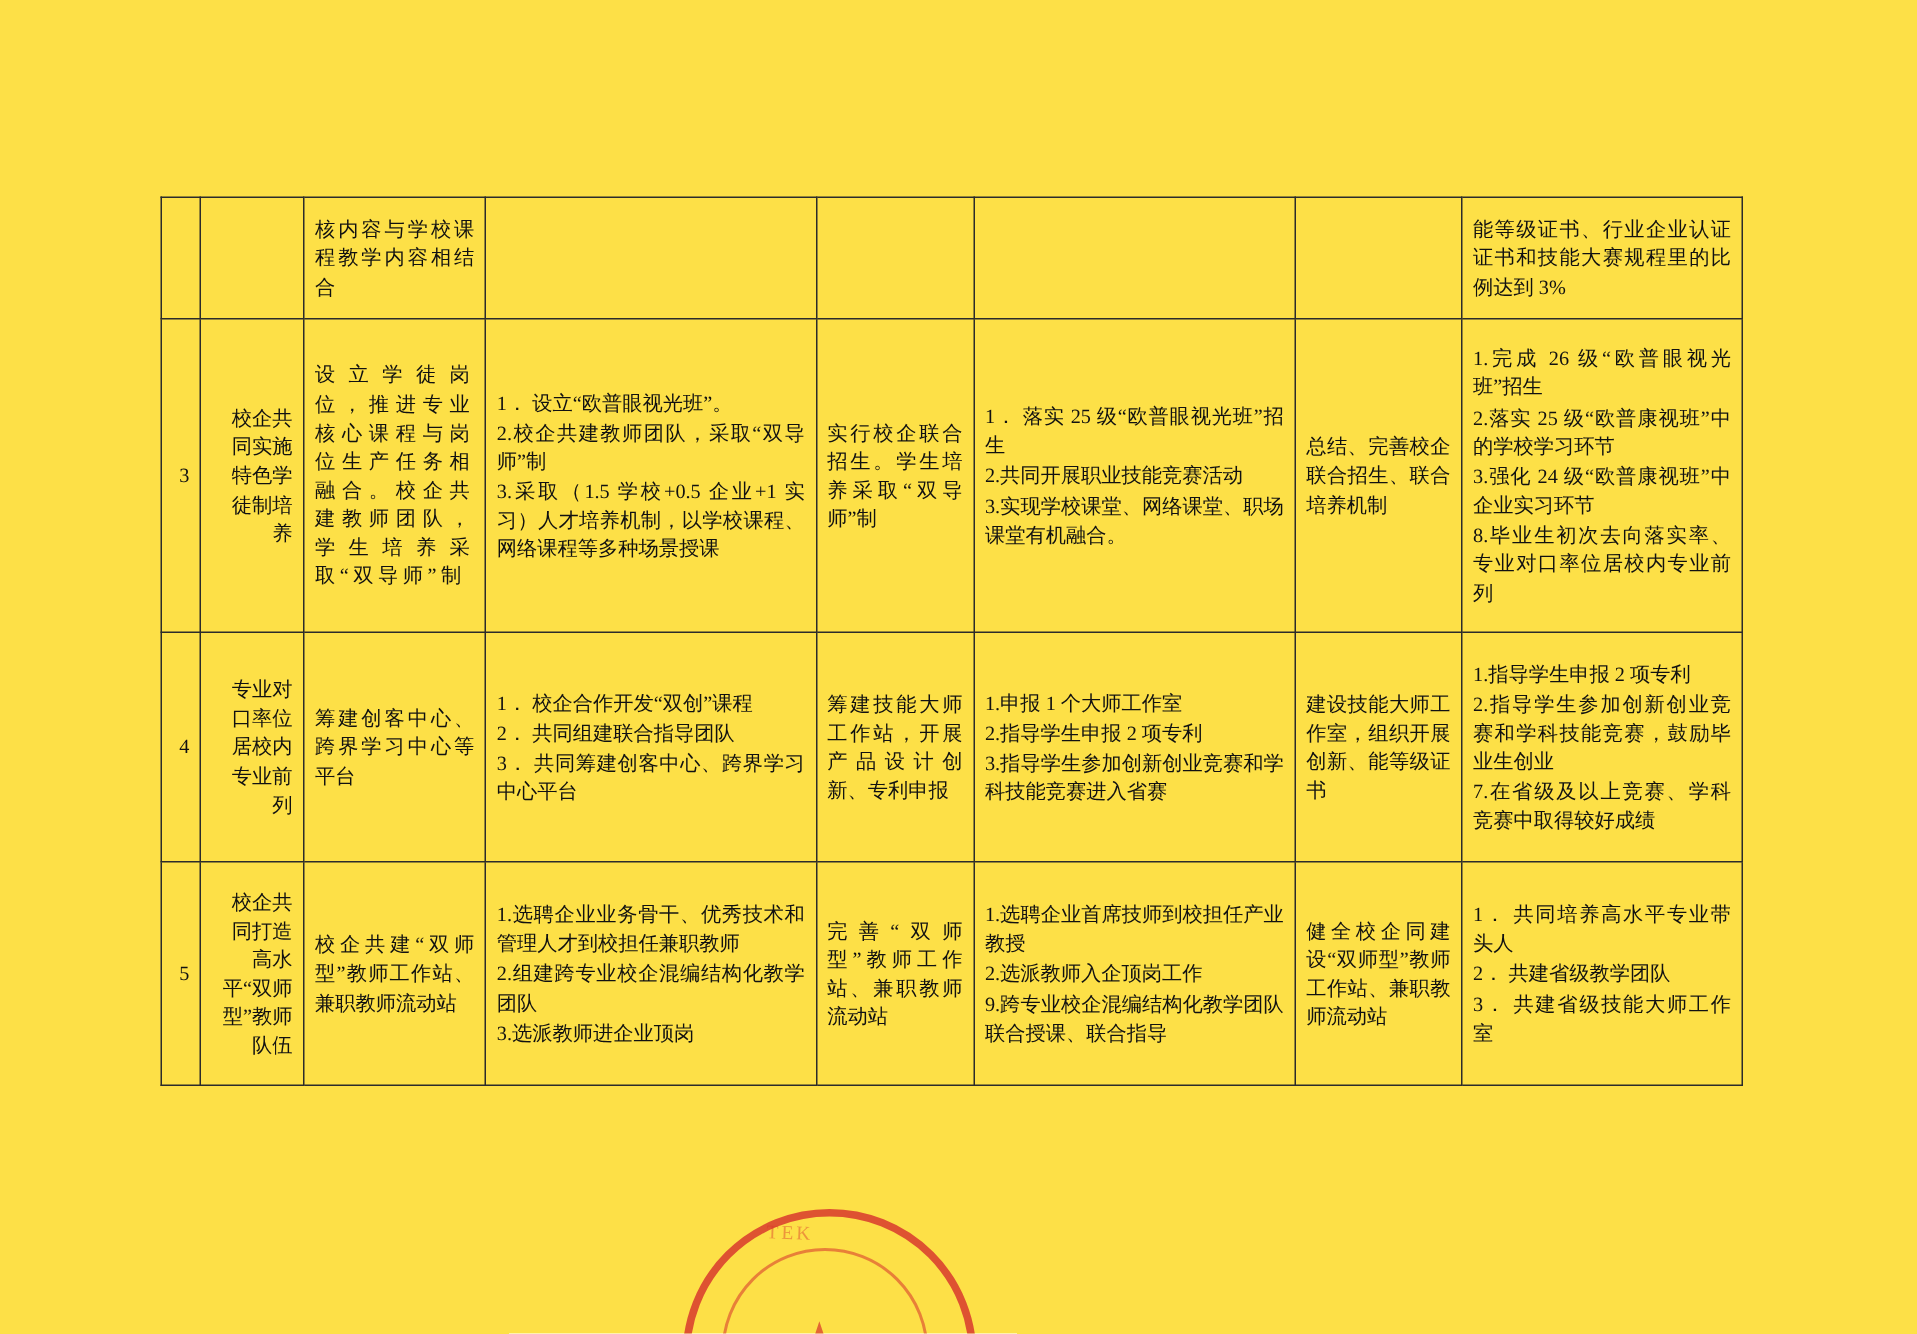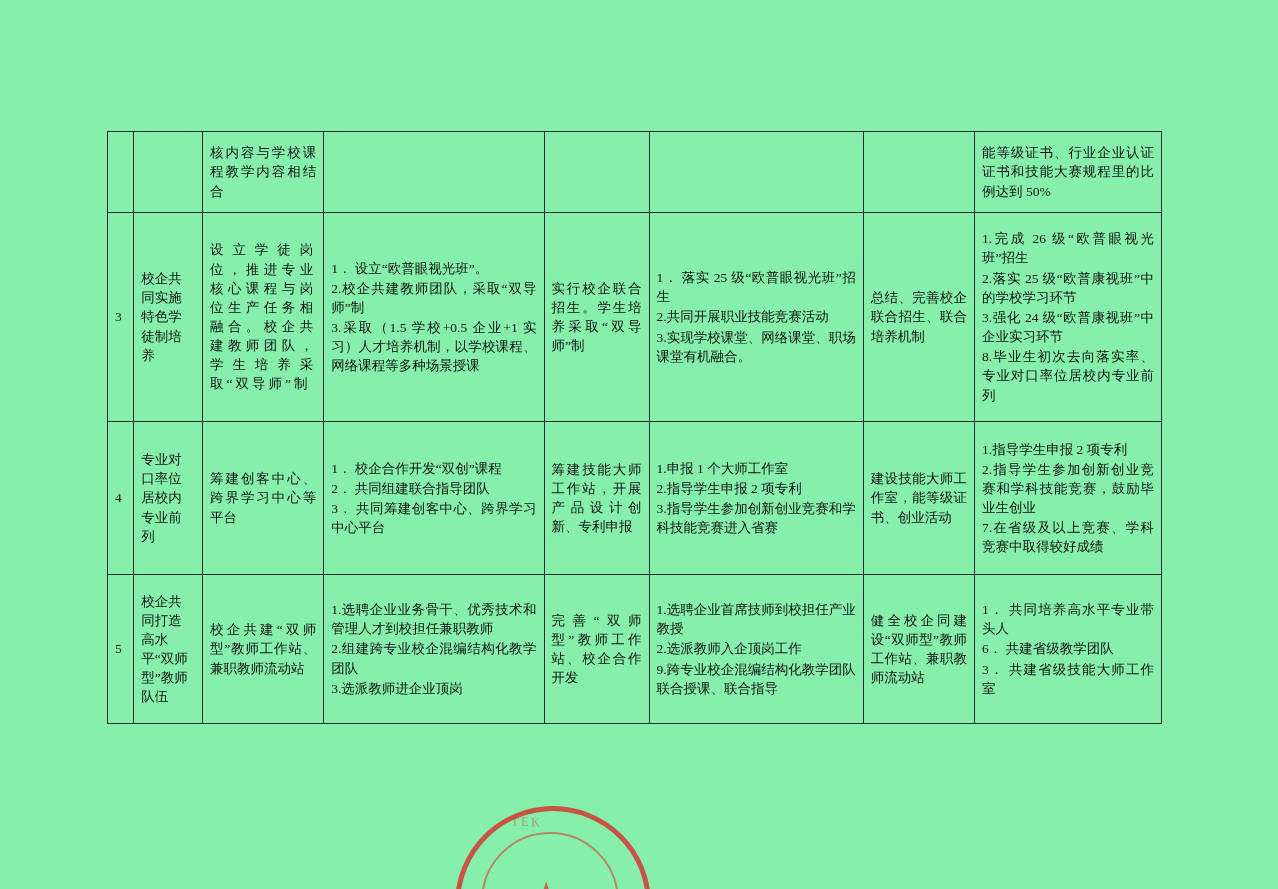--- a/index.html
+++ b/index.html
@@ -13,21 +13,21 @@
     position: relative;
     font-family: "Liberation Serif", serif;
     color: #1a1a1a;
     overflow: hidden;
   }
   .page {
     position: absolute;
     left: 0; top: 0;
     width: 1278px;
     height: 889px;
-    background: #86efac;
+    background: #fde047;
   }
   .doc-table {
     position: absolute;
     left: 107px;
     top: 131px;
     width: 1055px;
     border-collapse: collapse;
     table-layout: fixed;
   }
   .doc-table td {
@@ -42,21 +42,21 @@
   .col-idx   { width: 26px;  text-align: center; }
   .col-theme { width: 68px;  text-align: center; }
   .col-b     { width: 120px; }
   .col-c     { width: 218px; }
   .col-d     { width: 104px; }
   .col-e     { width: 212px; }
   .col-f     { width: 110px; }
   .col-g     { width: 185px; }
 
   .cell-center {
-    text-align: left;
+    text-align: right;
   }
   .cell-justify {
     text-align: justify;
     text-justify: inter-ideograph;
   }
   .spread { letter-spacing: 3px; }
   .idx-cell { font-size: 14px; }
   .line { display: block; }
   .line + .line { margin-top: 1px; }
 
@@ -138,21 +138,21 @@
     <tbody>
 
       <tr class="row-top">
         <td class="cell-center idx-cell"></td>
         <td class="cell-center"></td>
         <td class="cell-justify">核内容与学校课程教学内容相结合</td>
         <td class="cell-justify"></td>
         <td class="cell-justify"></td>
         <td class="cell-justify"></td>
         <td class="cell-justify"></td>
-        <td class="cell-justify">能等级证书、行业企业认证证书和技能大赛规程里的比例达到 50%</td>
+        <td class="cell-justify">能等级证书、行业企业认证证书和技能大赛规程里的比例达到 3%</td>
       </tr>
 
       <tr class="row-3">
         <td class="cell-center idx-cell">3</td>
         <td class="cell-center">校企共同实施特色学徒制培养</td>
         <td class="cell-justify spread">设立学徒岗位，推进专业核心课程与岗位生产任务相融合。校企共建教师团队，学生培养采取“双导师”制</td>
         <td class="cell-justify">
           <span class="line">1． 设立“欧普眼视光班”。</span>
           <span class="line">2.校企共建教师团队，采取“双导师”制</span>
           <span class="line">3.采取（1.5 学校+0.5 企业+1 实习）人才培养机制，以学校课程、网络课程等多种场景授课</span>
@@ -180,47 +180,47 @@
           <span class="line">1． 校企合作开发“双创”课程</span>
           <span class="line">2． 共同组建联合指导团队</span>
           <span class="line">3． 共同筹建创客中心、跨界学习中心平台</span>
         </td>
         <td class="cell-justify">筹建技能大师工作站，开展产品设计创新、专利申报</td>
         <td class="cell-justify">
           <span class="line">1.申报 1 个大师工作室</span>
           <span class="line">2.指导学生申报 2 项专利</span>
           <span class="line">3.指导学生参加创新创业竞赛和学科技能竞赛进入省赛</span>
         </td>
-        <td class="cell-justify">建设技能大师工作室，能等级证书、创业活动</td>
+        <td class="cell-justify">建设技能大师工作室，组织开展创新、能等级证书</td>
         <td class="cell-justify">
           <span class="line">1.指导学生申报 2 项专利</span>
           <span class="line">2.指导学生参加创新创业竞赛和学科技能竞赛，鼓励毕业生创业</span>
           <span class="line">7.在省级及以上竞赛、学科竞赛中取得较好成绩</span>
         </td>
       </tr>
 
       <tr class="row-5">
         <td class="cell-center idx-cell">5</td>
         <td class="cell-center">校企共同打造高水平“双师型”教师队伍</td>
         <td class="cell-justify">校企共建“双师型”教师工作站、兼职教师流动站</td>
         <td class="cell-justify">
           <span class="line">1.选聘企业业务骨干、优秀技术和管理人才到校担任兼职教师</span>
           <span class="line">2.组建跨专业校企混编结构化教学团队</span>
           <span class="line">3.选派教师进企业顶岗</span>
         </td>
-        <td class="cell-justify">完善“双师型”教师工作站、校企合作开发</td>
+        <td class="cell-justify">完善“双师型”教师工作站、兼职教师流动站</td>
         <td class="cell-justify">
           <span class="line">1.选聘企业首席技师到校担任产业教授</span>
           <span class="line">2.选派教师入企顶岗工作</span>
           <span class="line">9.跨专业校企混编结构化教学团队联合授课、联合指导</span>
         </td>
         <td class="cell-justify">健全校企同建设“双师型”教师工作站、兼职教师流动站</td>
         <td class="cell-justify">
           <span class="line">1． 共同培养高水平专业带头人</span>
-          <span class="line">6． 共建省级教学团队</span>
+          <span class="line">2． 共建省级教学团队</span>
           <span class="line">3． 共建省级技能大师工作室</span>
         </td>
       </tr>
     </tbody>
   </table>
 
   <div class="seal">
     <div class="ring"></div>
     <div class="ring-inner"></div>
     <div class="star">★</div>

